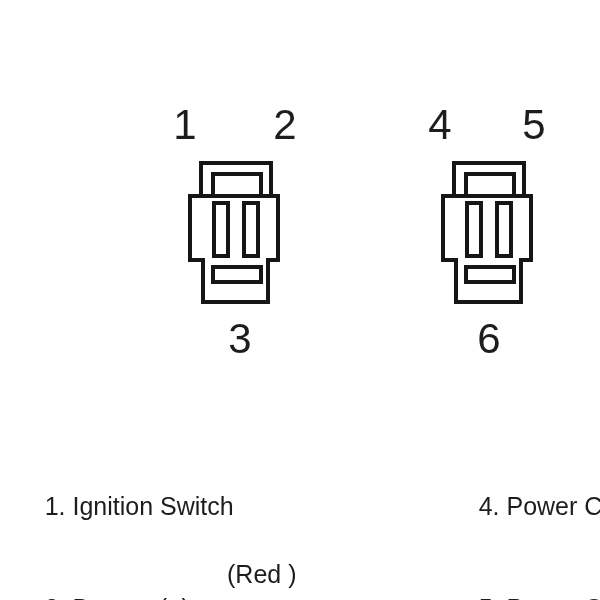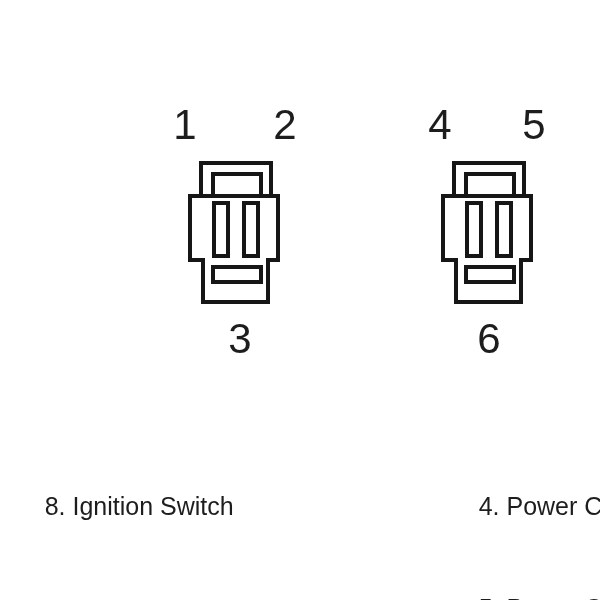--- a/index.html
+++ b/index.html
@@ -80,21 +80,25 @@
     <path class="ln" d="M13,36 V3 H83 V36"></path>
     <path class="ln" d="M25,36 V14 H73 V36"></path>
     <path class="ln" d="M2,36 H90 V100 H80 V142 H15 V100 H2 Z"></path>
     <rect class="ln" x="26" y="43" width="14" height="53"></rect>
     <rect class="ln" x="56" y="43" width="14" height="53"></rect>
     <rect class="ln" x="25" y="107" width="48" height="15"></rect>
   </svg>
 
   <div class="legend" style="left:3px; top:387px; width:330px;">
     <div class="legend-row">
-      <span>8. Ignition Switch</span>
+      <span>1. Ignition Switch</span>
+    </div>
+    <div class="legend-row">
+      <span>2. Battery (+)</span>
+      <span class="wire-color">(Red )</span>
     </div>
     
   </div>
 
   <div class="legend" style="left:437px; top:387px; width:163px;">
     <div class="legend-row">
       <span>4. Power Coil</span>
     </div>
     <div class="legend-row">
       <span>5. Power Coil</span>

